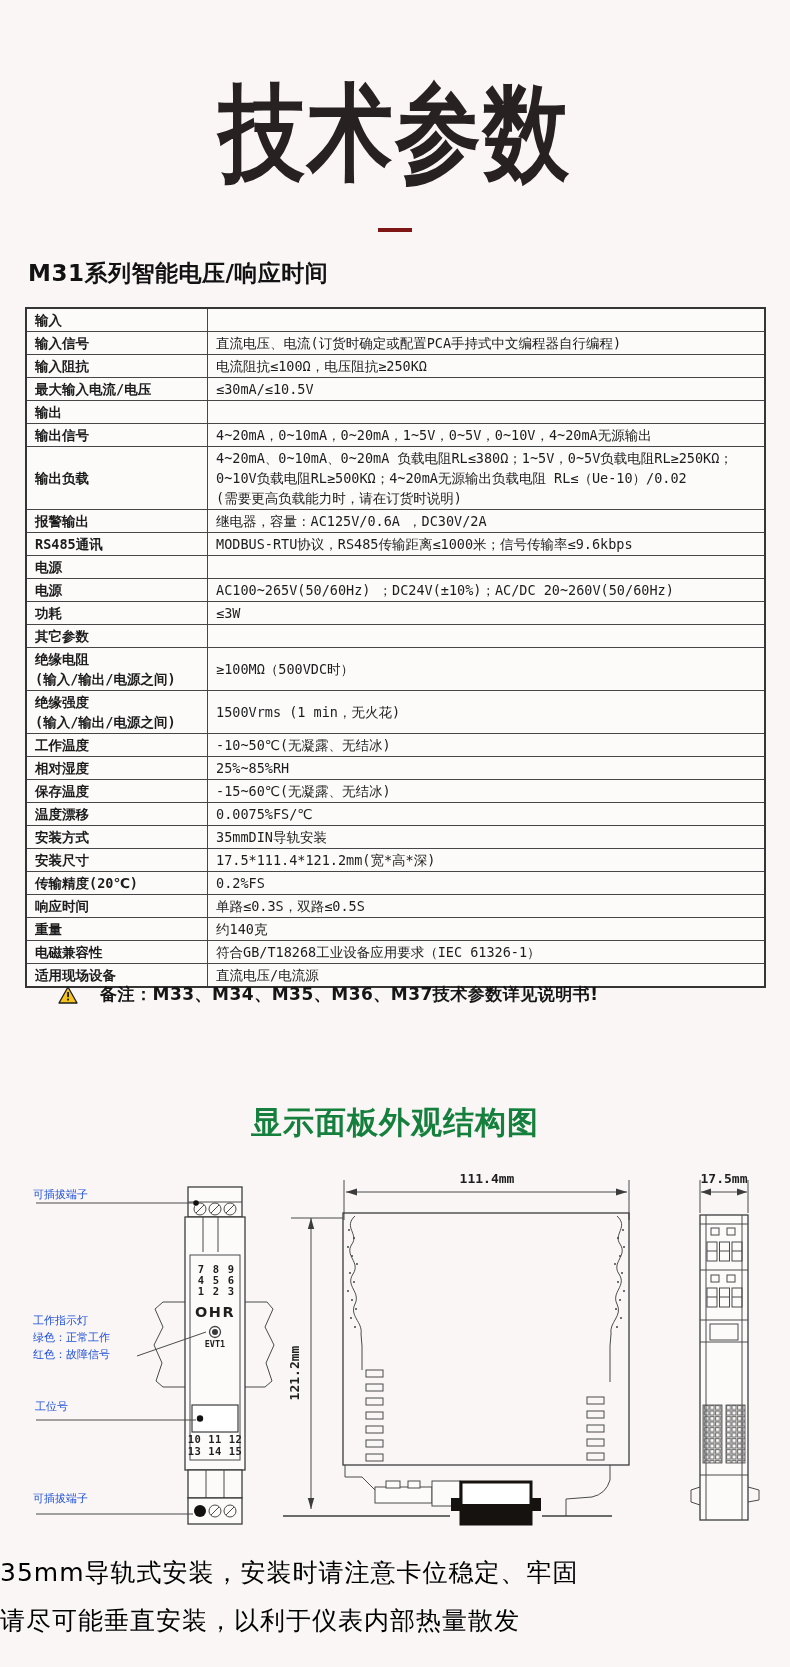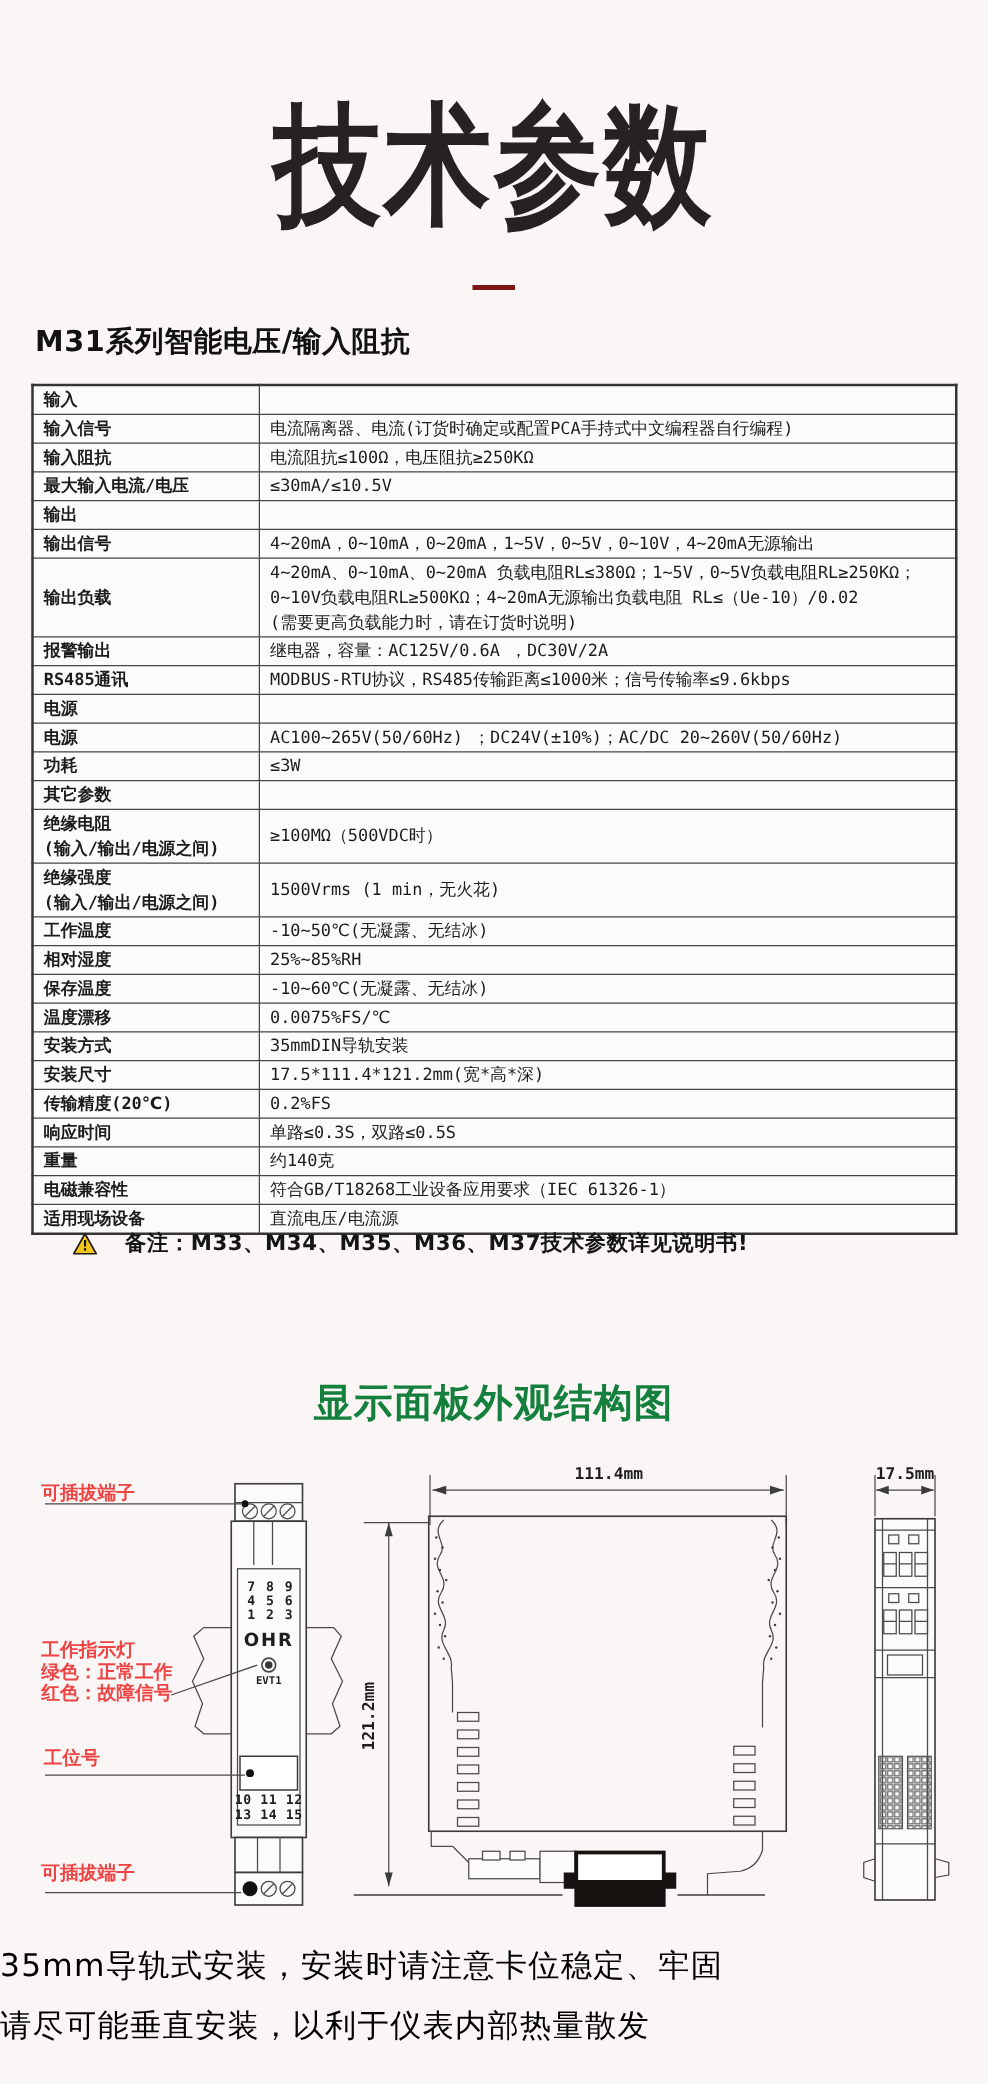--- a/index.html
+++ b/index.html
@@ -28,47 +28,47 @@
     font-size:13.5px;line-height:20px;padding:1px 6px 1px 8px;
     vertical-align:middle;white-space:pre-line;color:#1c1c1c;
   }
   td.c1{width:166px;font-weight:bold}
   td.c2{font-weight:normal}
   .note{left:58px;top:983px;display:flex;align-items:center;gap:22px;
         font-size:17px;font-weight:bold;color:#151515;letter-spacing:.5px}
   .h2{left:0;right:0;top:1102px;text-align:center;font-size:31px;font-weight:900;color:#15803d;letter-spacing:1px}
   .diagram{left:0;top:1130px;width:790px;height:430px}
   .diagram svg{position:absolute;left:0;top:0}
-  .dlabel{position:absolute;font-size:15px;font-weight:bold;color:#ef4444;line-height:17px;white-space:nowrap}
+  .dlabel{position:absolute;font-size:11px;font-weight:normal;color:#1d4ed8;line-height:17px;white-space:nowrap}
   .footer-line{left:0;right:0;font-size:25px;color:#000000;letter-spacing:1px}
   .f1{top:1556px}.f2{top:1604px}
   
   .ln{stroke:#3c3c3c;stroke-width:1.3;fill:none}
   .thin{stroke:#4a4a4a;stroke-width:1;fill:none}
   .fillw{fill:#fdfbfa}
   .svgt{font-family:"DejaVu Sans Mono","DejaVu Sans",monospace;font-weight:bold;fill:#1e1e1e;text-anchor:middle}
   .dim{font-size:13px}
 </style>
 </head>
 <body>
 
 <div class="abs title">技术参数</div>
 <div class="abs dash"></div>
 
-<div class="abs m31">M31系列智能电压/输入阻抗</div>
+<div class="abs m31">M31系列智能电压/响应时间</div>
 
 <table class="spec-table">
   <tbody>
     <tr>
         <td class="c1">输入</td>
         <td class="c2"></td>
       </tr>
       <tr>
         <td class="c1">输入信号</td>
-        <td class="c2">电流隔离器、电流(订货时确定或配置PCA手持式中文编程器自行编程)</td>
+        <td class="c2">直流电压、电流(订货时确定或配置PCA手持式中文编程器自行编程)</td>
       </tr>
       <tr>
         <td class="c1">输入阻抗</td>
         <td class="c2">电流阻抗≤100Ω，电压阻抗≥250KΩ</td>
       </tr>
       <tr>
         <td class="c1">最大输入电流/电压</td>
         <td class="c2">≤30mA/≤10.5V</td>
       </tr>
       <tr>
@@ -122,21 +122,21 @@
       <tr>
         <td class="c1">工作温度</td>
         <td class="c2">-10~50℃(无凝露、无结冰)</td>
       </tr>
       <tr>
         <td class="c1">相对湿度</td>
         <td class="c2">25%~85%RH</td>
       </tr>
       <tr>
         <td class="c1">保存温度</td>
-        <td class="c2">-10~60℃(无凝露、无结冰)</td>
+        <td class="c2">-15~60℃(无凝露、无结冰)</td>
       </tr>
       <tr>
         <td class="c1">温度漂移</td>
         <td class="c2">0.0075%FS/℃</td>
       </tr>
       <tr>
         <td class="c1">安装方式</td>
         <td class="c2">35mmDIN导轨安装</td>
       </tr>
       <tr>

